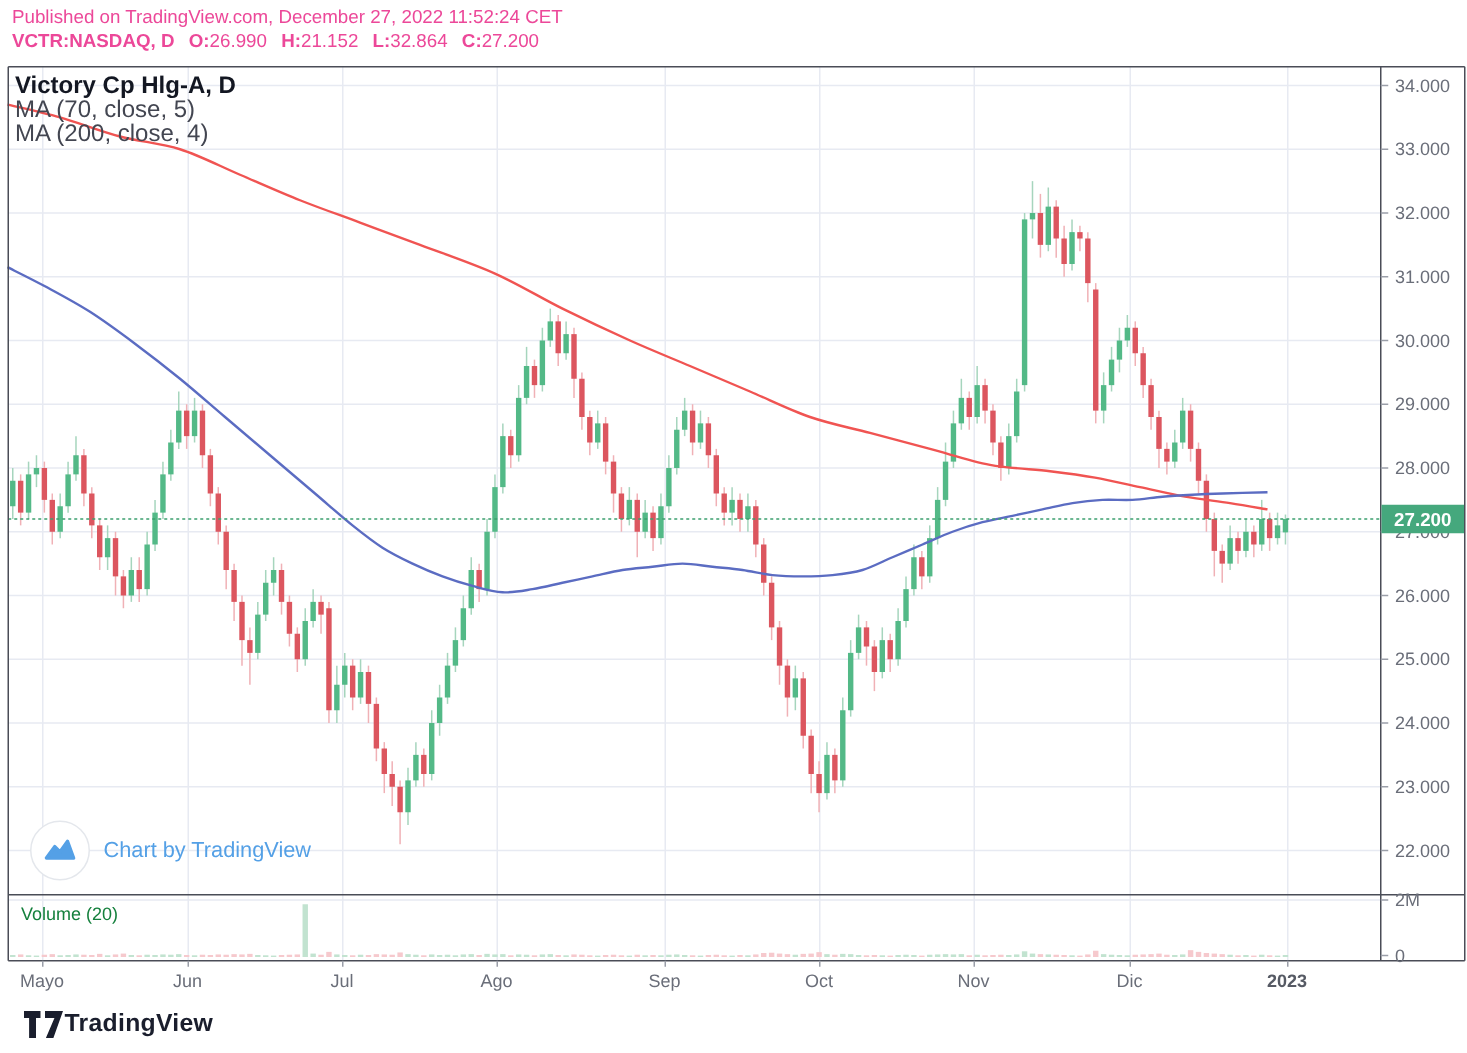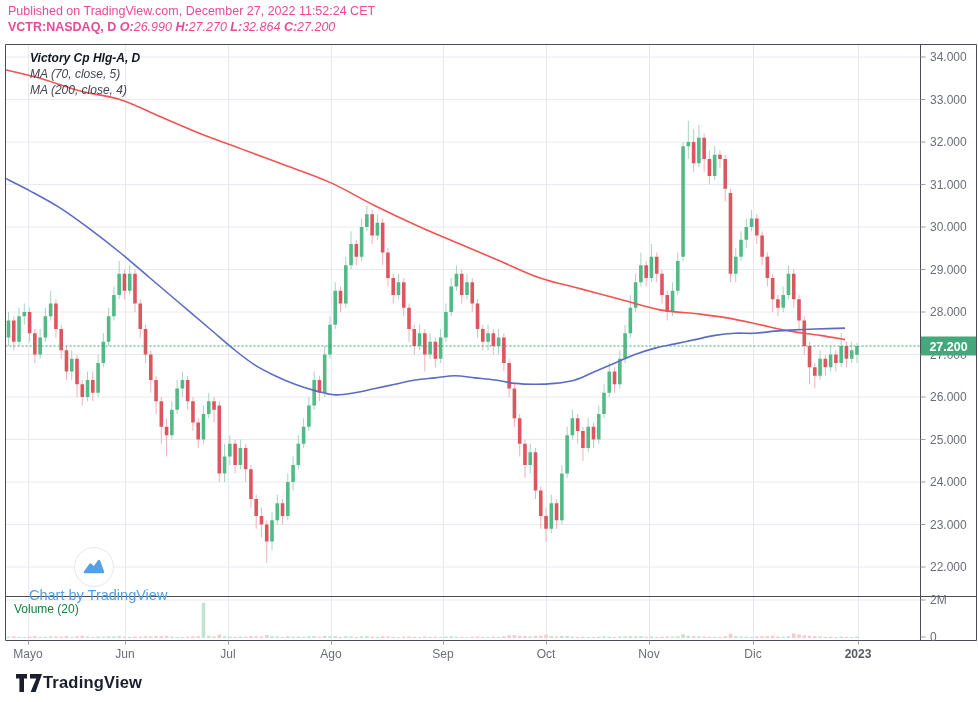--- a/index.html
+++ b/index.html
@@ -4,40 +4,40 @@
 <style>
   html,body{margin:0;padding:0;background:#fff;}
   body{width:978px;height:702px;position:relative;overflow:hidden;
        font-family:"Liberation Sans",sans-serif;-webkit-font-smoothing:antialiased;}
   #chart-svg{position:absolute;left:0;top:0;z-index:0;}
   .hdr{position:absolute;left:8px;color:#ec4899;font-size:12.5px;line-height:15px;white-space:nowrap;z-index:2;}
   #hdr1{top:4px;font-weight:400;}
   #hdr2{top:20px;}
   #hdr2 .b{font-weight:700;}
   #hdr2 .v{font-weight:400;}
-  #hdr2 .pair{font-style:italic;}
-  .legend{position:absolute;left:30px;top:50px;z-index:2;color:#434651;font-size:12px;line-height:16px;font-style:italic;}
+  #hdr2 .pair{margin-left:6px;}
+  .legend{position:absolute;left:10px;top:50px;z-index:2;color:#434651;font-size:16px;line-height:16px;}
   .legend .title{font-weight:700;color:#131722;}
   #volume-label{position:absolute;left:14px;top:602px;z-index:2;color:#15803d;font-size:12px;}
-  #watermark{position:absolute;left:20px;top:547px;z-index:2;display:flex;align-items:center;flex-direction:column;}
+  #watermark{position:absolute;left:20px;top:547px;z-index:2;display:flex;align-items:center;}
   #wm-circle{width:38px;height:38px;border-radius:50%;background:#fff;border:1px solid #e4e7ec;
              display:flex;align-items:center;justify-content:center;}
   #wm-text{margin-left:9px;font-size:14.5px;font-weight:500;color:#54a0e6;}
   #footer-logo{position:absolute;left:16px;top:673px;z-index:2;display:flex;align-items:center;}
   #footer-logo .txt{font-size:16.5px;font-weight:700;color:#1a1e2d;letter-spacing:.2px;}
 </style>
 </head>
 <body>
 
 <div id="hdr1" class="hdr">Published on TradingView.com, December 27, 2022 11:52:24 CET</div>
 
 <div id="hdr2" class="hdr">
   <span class="b">VCTR:NASDAQ, D</span>
   <span class="pair"><span class="b">O:</span><span class="v">26.990</span></span>
-  <span class="pair"><span class="b">H:</span><span class="v">27.270</span></span>
+  <span class="pair"><span class="b">H:</span><span class="v">21.152</span></span>
   <span class="pair"><span class="b">L:</span><span class="v">32.864</span></span>
   <span class="pair"><span class="b">C:</span><span class="v">27.200</span></span>
 </div>
 
 <svg id="chart-svg" width="978" height="702">
     <g>
       <line x1="5.5" y1="57" x2="920.5" y2="57" stroke="#e7eaf2" stroke-width="1"></line>
       <line x1="5.5" y1="99.5" x2="920.5" y2="99.5" stroke="#e7eaf2" stroke-width="1"></line>
       <line x1="5.5" y1="142" x2="920.5" y2="142" stroke="#e7eaf2" stroke-width="1"></line>
       <line x1="5.5" y1="184.5" x2="920.5" y2="184.5" stroke="#e7eaf2" stroke-width="1"></line>

